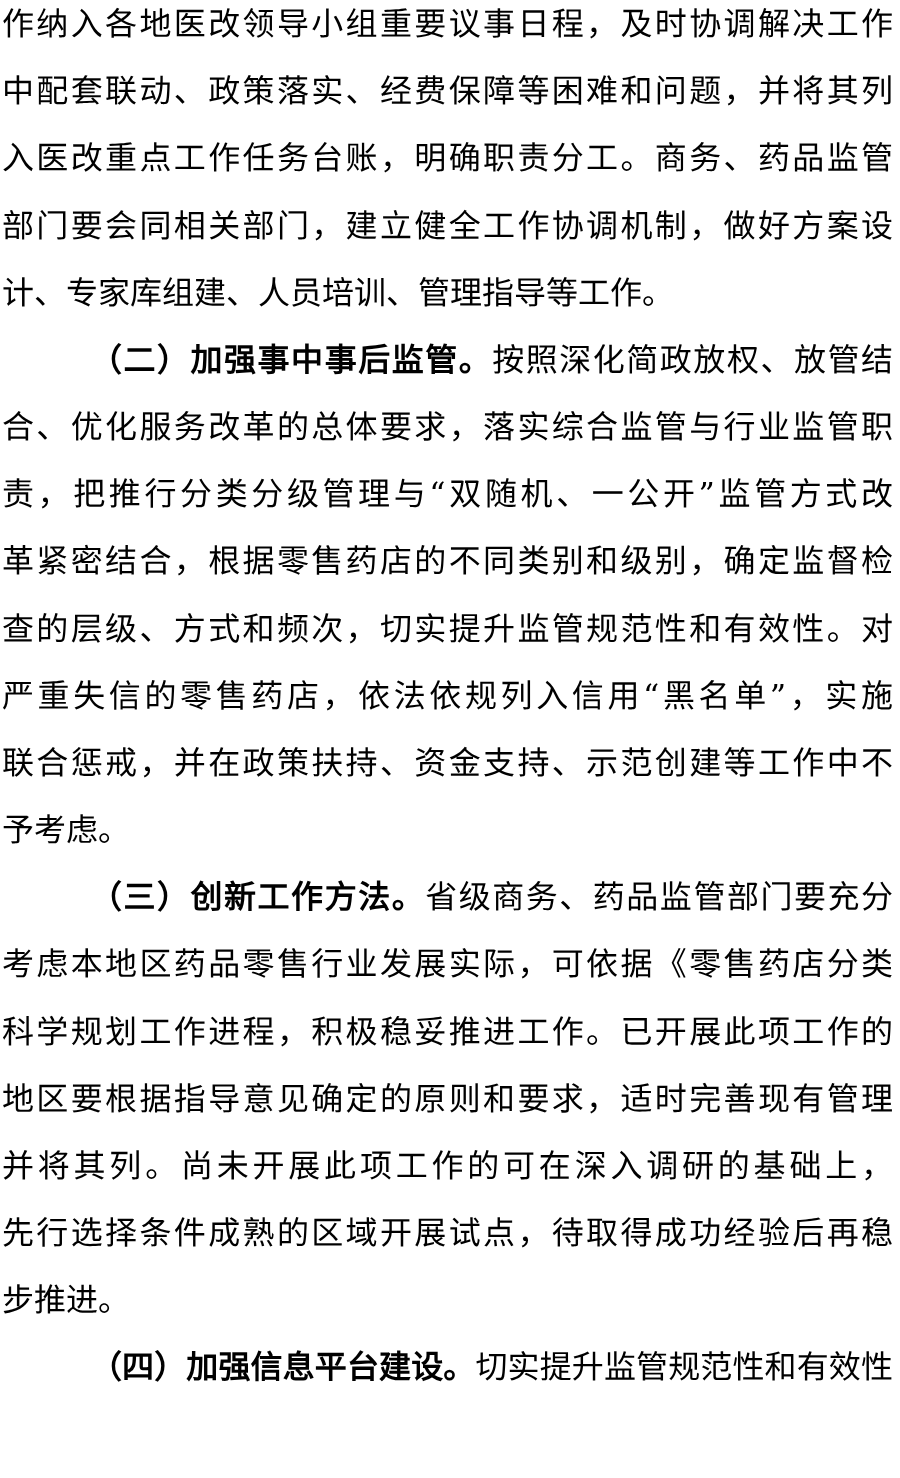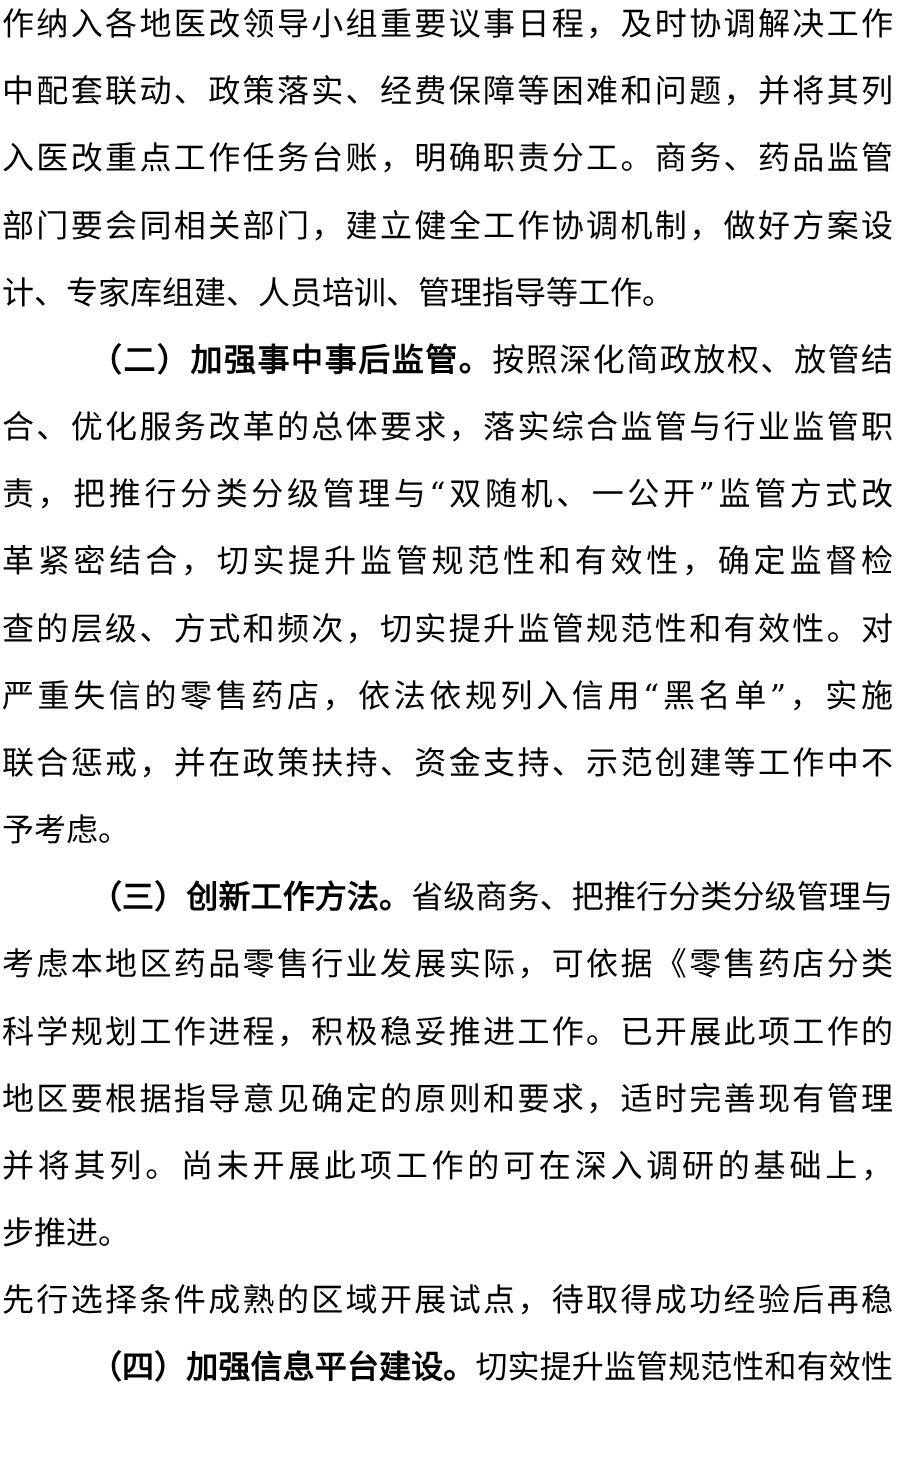--- a/index.html
+++ b/index.html
@@ -58,34 +58,34 @@
     <div class="ln">中配套联动、政策落实、经费保障等困难和问题，并将其列</div>
     <div class="ln">入医改重点工作任务台账，明确职责分工。商务、药品监管</div>
     <div class="ln">部门要会同相关部门，建立健全工作协调机制，做好方案设</div>
     <div class="ln last">计、专家库组建、人员培训、管理指导等工作。</div>
   </section>
 
   <section>
     <div class="ln ind"><span class="hd">（二）加强事中事后监管。</span><span>按照深化简政放权、放管结</span></div>
     <div class="ln">合、优化服务改革的总体要求，落实综合监管与行业监管职</div>
     <div class="ln">责，把推行分类分级管理与“双随机、一公开”监管方式改</div>
-    <div class="ln">革紧密结合，切实提升监管规范性和有效性，确定监督检</div>
+    <div class="ln">革紧密结合，根据零售药店的不同类别和级别，确定监督检</div>
     <div class="ln">查的层级、方式和频次，切实提升监管规范性和有效性。对</div>
     <div class="ln">严重失信的零售药店，依法依规列入信用“黑名单”，实施</div>
     <div class="ln">联合惩戒，并在政策扶持、资金支持、示范创建等工作中不</div>
     <div class="ln last">予考虑。</div>
   </section>
 
   <section>
-    <div class="ln ind"><span class="hd">（三）创新工作方法。</span><span>省级商务、把推行分类分级管理与</span></div>
+    <div class="ln ind"><span class="hd">（三）创新工作方法。</span><span>省级商务、药品监管部门要充分</span></div>
     <div class="ln">考虑本地区药品零售行业发展实际，可依据《零售药店分类</div>
     <div class="ln">科学规划工作进程，积极稳妥推进工作。已开展此项工作的</div>
     <div class="ln">地区要根据指导意见确定的原则和要求，适时完善现有管理</div>
     <div class="ln">并将其列。尚未开展此项工作的可在深入调研的基础上，</div>
+    <div class="ln">先行选择条件成熟的区域开展试点，待取得成功经验后再稳</div>
     <div class="ln last">步推进。</div>
-    <div class="ln">先行选择条件成熟的区域开展试点，待取得成功经验后再稳</div>
   </section>
 
   <section>
     <div class="ln ind"><span class="hd">（四）加强信息平台建设。</span><span>切实提升监管规范性和有效性</span></div>
   </section>
 
 </div>
 
 </body></html>

